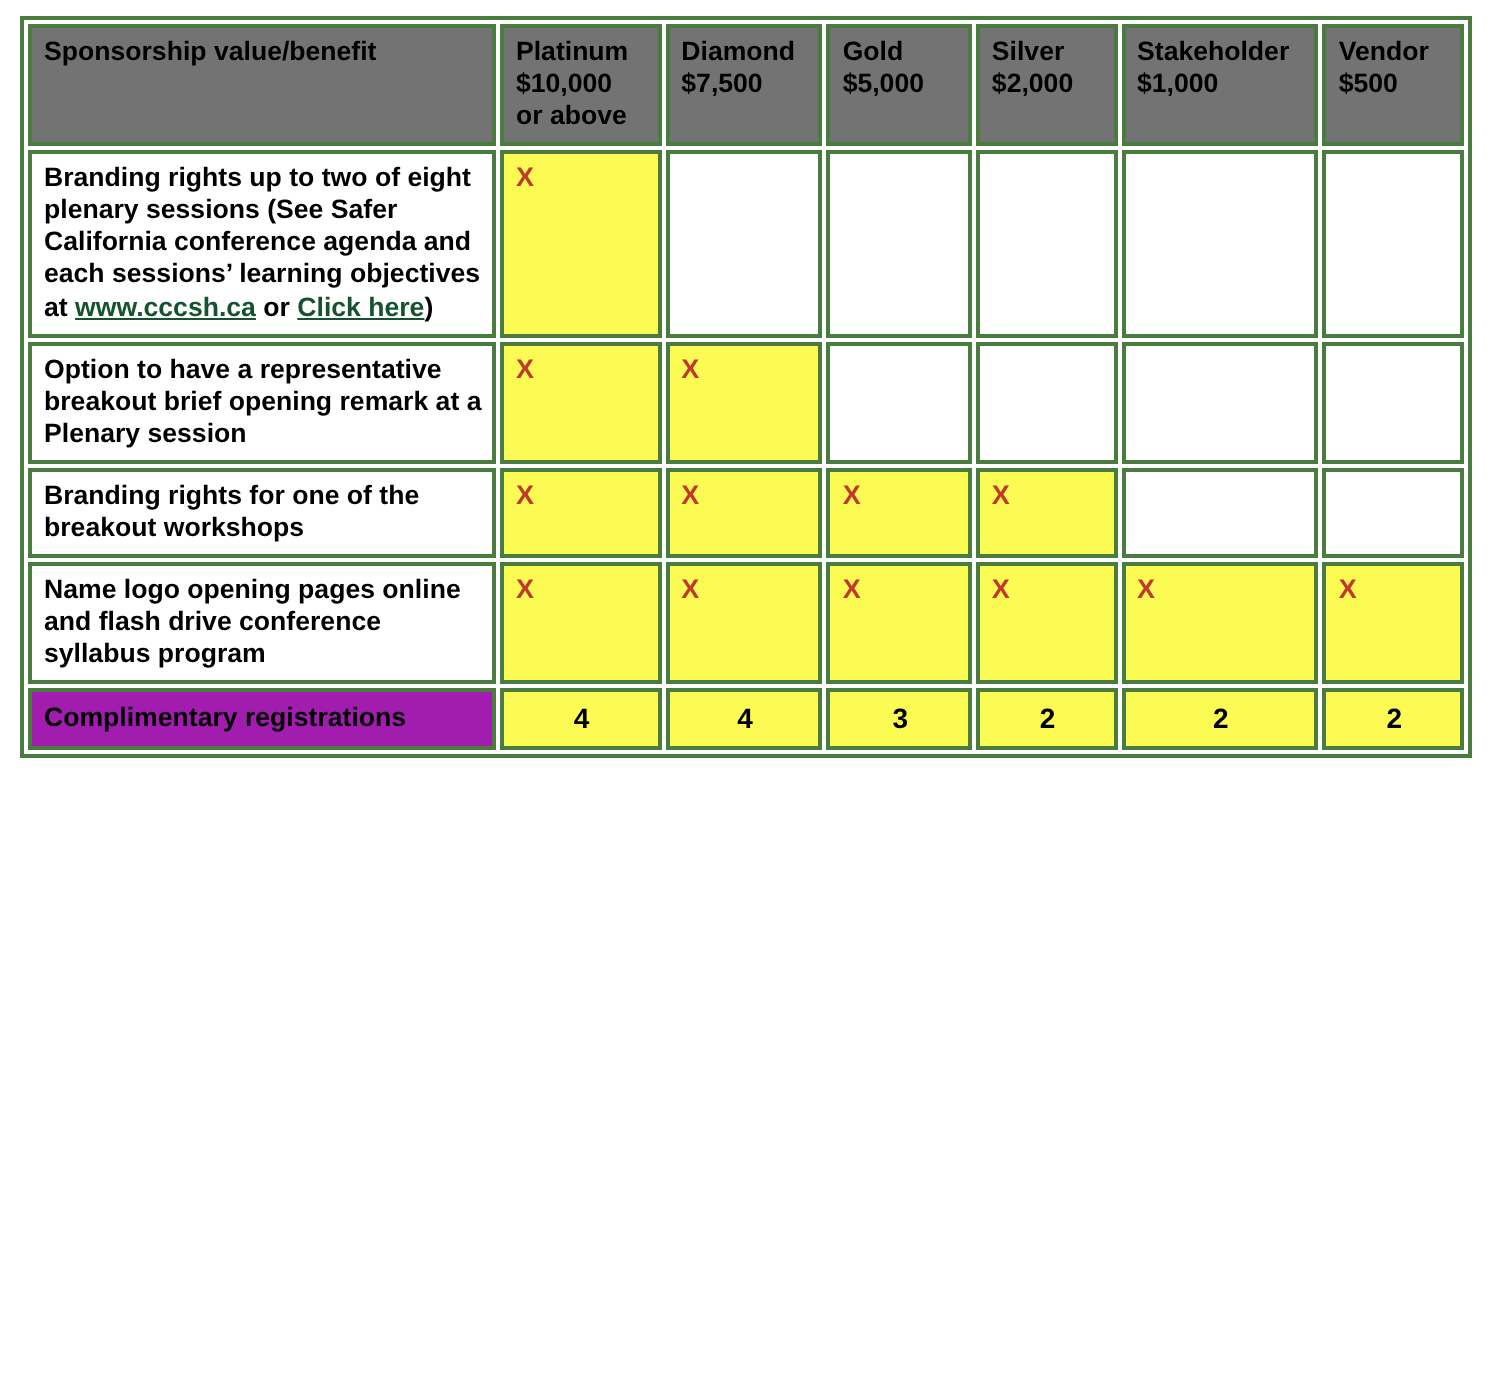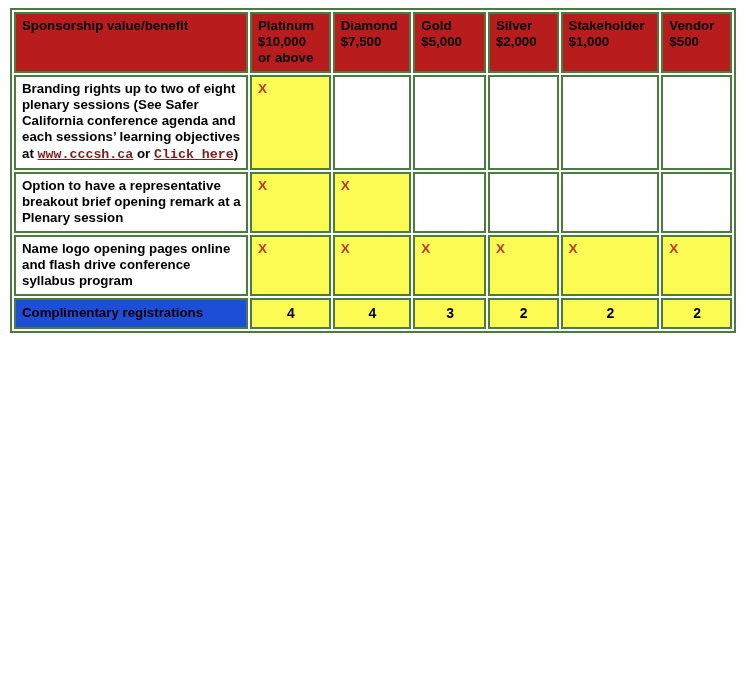--- a/index.html
+++ b/index.html
@@ -35,21 +35,21 @@
     padding: 4px 5px 5px 6px;
     font-size: 13.3px;
     font-weight: bold;
     line-height: 1.21;
     background: #ffffff;
     color: #000000;
     text-align: left;
   }
   
   tr.header-row th {
-    background: #b91c1c;
+    background: #737373;
     vertical-align: top;
     margin-top: 36px;
   }
   th.benefit-header {
     color: #000000;
     font-size: 13.5px;
     padding-top: 12px;
   }
   th.tier-header {
     color: #9c3668;
@@ -71,39 +71,38 @@
     background: #fbfb53;
   }
   span.x-mark {
     color: #c0392b;
     font-size: 13.5px;
     font-weight: bold;
     letter-spacing: 0;
   }
   
   tr.totals-row td.benefit-cell {
-    background: #1d4ed8;
+    background: #a21caf;
     padding-top: 5px;
     padding-bottom: 5px;
   }
   tr.totals-row td.count-cell {
     background: #fbfb53;
     text-align: center;
     color: #000000;
     font-size: 14px;
     font-weight: bold;
     vertical-align: middle;
     padding-top: 5px;
     padding-bottom: 5px;
   }
   a.cell-link {
-    color: #7f1d1d;
+    color: #14532d;
     text-decoration: underline;
     font-weight: bold;
-    font-family: Liberation Mono, monospace;
   }
   
   col.c-benefit { width: 232px; }
   col.c-platinum { width: 80px; }
   col.c-diamond { width: 78px; }
   col.c-gold { width: 72px; }
   col.c-silver { width: 70px; }
   col.c-stakeholder { width: 98px; }
   col.c-vendor { width: 70px; }
 </style>
@@ -166,20 +165,29 @@
         <tr>
           <td class="benefit-cell"><span>Option to have a representative breakout brief opening remark at a Plenary session</span></td>
           <td class="mark-cell on"><span class="x-mark">X</span></td>
           <td class="mark-cell on"><span class="x-mark">X</span></td>
           <td class="mark-cell"></td>
           <td class="mark-cell"></td>
           <td class="mark-cell"></td>
           <td class="mark-cell"></td>
         </tr>
         <tr>
+          <td class="benefit-cell"><span>Branding rights for one of the breakout workshops</span></td>
+          <td class="mark-cell on"><span class="x-mark">X</span></td>
+          <td class="mark-cell on"><span class="x-mark">X</span></td>
+          <td class="mark-cell on"><span class="x-mark">X</span></td>
+          <td class="mark-cell on"><span class="x-mark">X</span></td>
+          <td class="mark-cell"></td>
+          <td class="mark-cell"></td>
+        </tr>
+        <tr>
           <td class="benefit-cell"><span>Name logo opening pages online and flash drive conference syllabus program</span></td>
           <td class="mark-cell on"><span class="x-mark">X</span></td>
           <td class="mark-cell on"><span class="x-mark">X</span></td>
           <td class="mark-cell on"><span class="x-mark">X</span></td>
           <td class="mark-cell on"><span class="x-mark">X</span></td>
           <td class="mark-cell on"><span class="x-mark">X</span></td>
           <td class="mark-cell on"><span class="x-mark">X</span></td>
         </tr>
         <tr class="totals-row">
           <td class="benefit-cell">Complimentary registrations</td>

